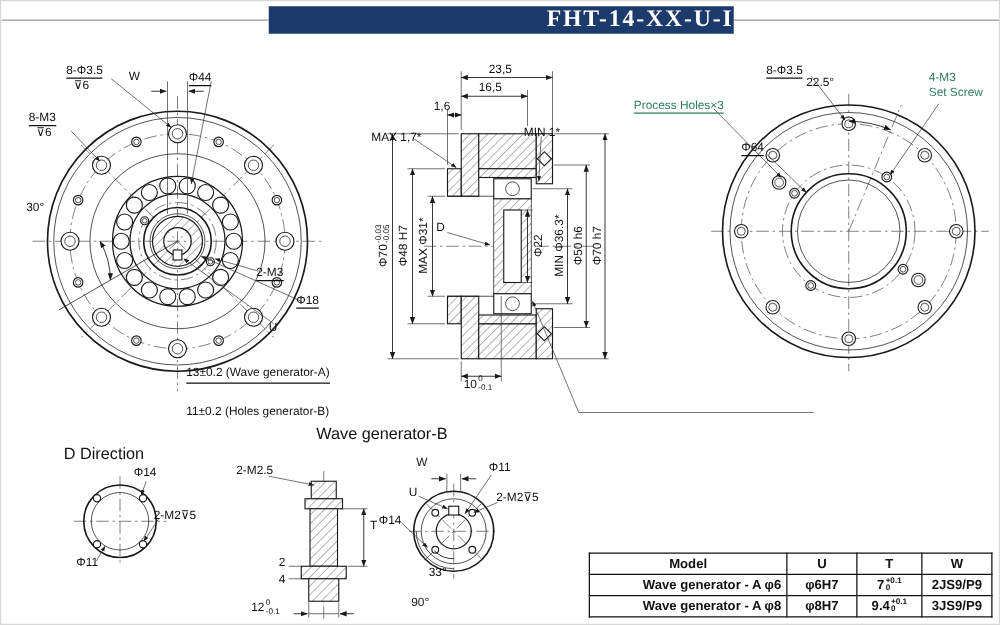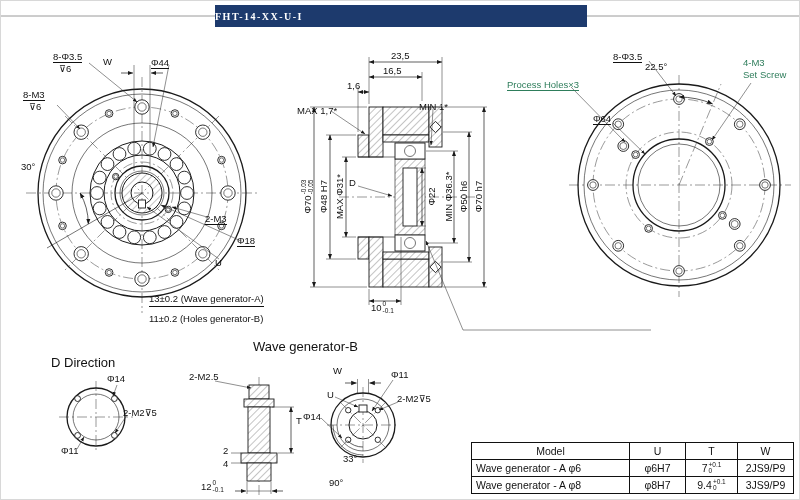--- a/index.html
+++ b/index.html
@@ -1,37 +1,37 @@
 <!DOCTYPE html>
 <html><head>
 <meta charset="utf-8">
 <style>
   *{margin:0;padding:0;box-sizing:border-box}
   html,body{background:#fff}
   body{font-family:"Liberation Sans",sans-serif;color:#111}
   .page{position:relative;width:800px;height:500px;background:#fff;overflow:hidden;border:1px solid #d8d8d8}
   .title-bar{position:absolute;left:214px;top:4px;width:372px;height:22px;background:#1d3a6d;color:#fff;
-    display:flex;align-items:center;justify-content:flex-start;font-family:"Liberation Serif",serif;
-    font-weight:bold;font-size:10px;letter-spacing:1.5px;z-index:3}
+    display:flex;align-items:center;justify-content:flex-end;font-family:"Liberation Serif",serif;
+    font-weight:bold;font-size:19px;letter-spacing:1.5px;z-index:3}
   svg.canvas{position:absolute;left:0;top:0;z-index:1}
   .lab{position:absolute;font-size:9.5px;line-height:11px;white-space:nowrap;z-index:2}
   .lab.ul{border-bottom:1px solid #111;padding-bottom:0}
   .green{color:#2e7d5b}
   .green.ul{border-bottom-color:#2e7d5b}
   .big{font-size:15px;line-height:17px}
   .med{font-size:13px;line-height:15px}
   .vlab{position:absolute;font-size:9.5px;line-height:11px;white-space:nowrap;z-index:2;
     transform:rotate(-90deg);display:flex;align-items:center;justify-content:center;height:13px}
   .tolrow{display:inline-flex;align-items:center}
   .tolstack{display:inline-flex;flex-direction:column;font-size:6.5px;line-height:6.5px;margin-left:1px;text-align:left}
   .notes{position:absolute;left:148px;top:292px;font-size:9.5px;line-height:12px;z-index:2;white-space:nowrap}
-  .notes .frac-top{border-bottom:1px solid #111;padding-bottom:1px;margin-bottom:6px}
+  .notes .frac-top{border-bottom:1px solid #111;padding-bottom:1px;margin-bottom:17px}
   table.spec{position:absolute;left:470px;top:441px;border-collapse:collapse;font-size:10.5px;z-index:2;background:#fff}
-  table.spec th,table.spec td{border:1px solid #111;height:17px;padding:0 4px;font-weight:normal;text-align:center;vertical-align:middle}
-  table.spec .model{width:158px;text-align:left}
+  table.spec th,table.spec td{border:1px solid #111;height:17px;padding:0 4px;font-weight:bold;text-align:center;vertical-align:middle}
+  table.spec .model{width:158px;text-align:right}
   table.spec .cu{width:56px}
   table.spec .ct{width:52px}
   table.spec .cw{width:56px}
 </style>
 </head>
 <body>
 
 <div class="page">
 
   <div class="title-bar">

